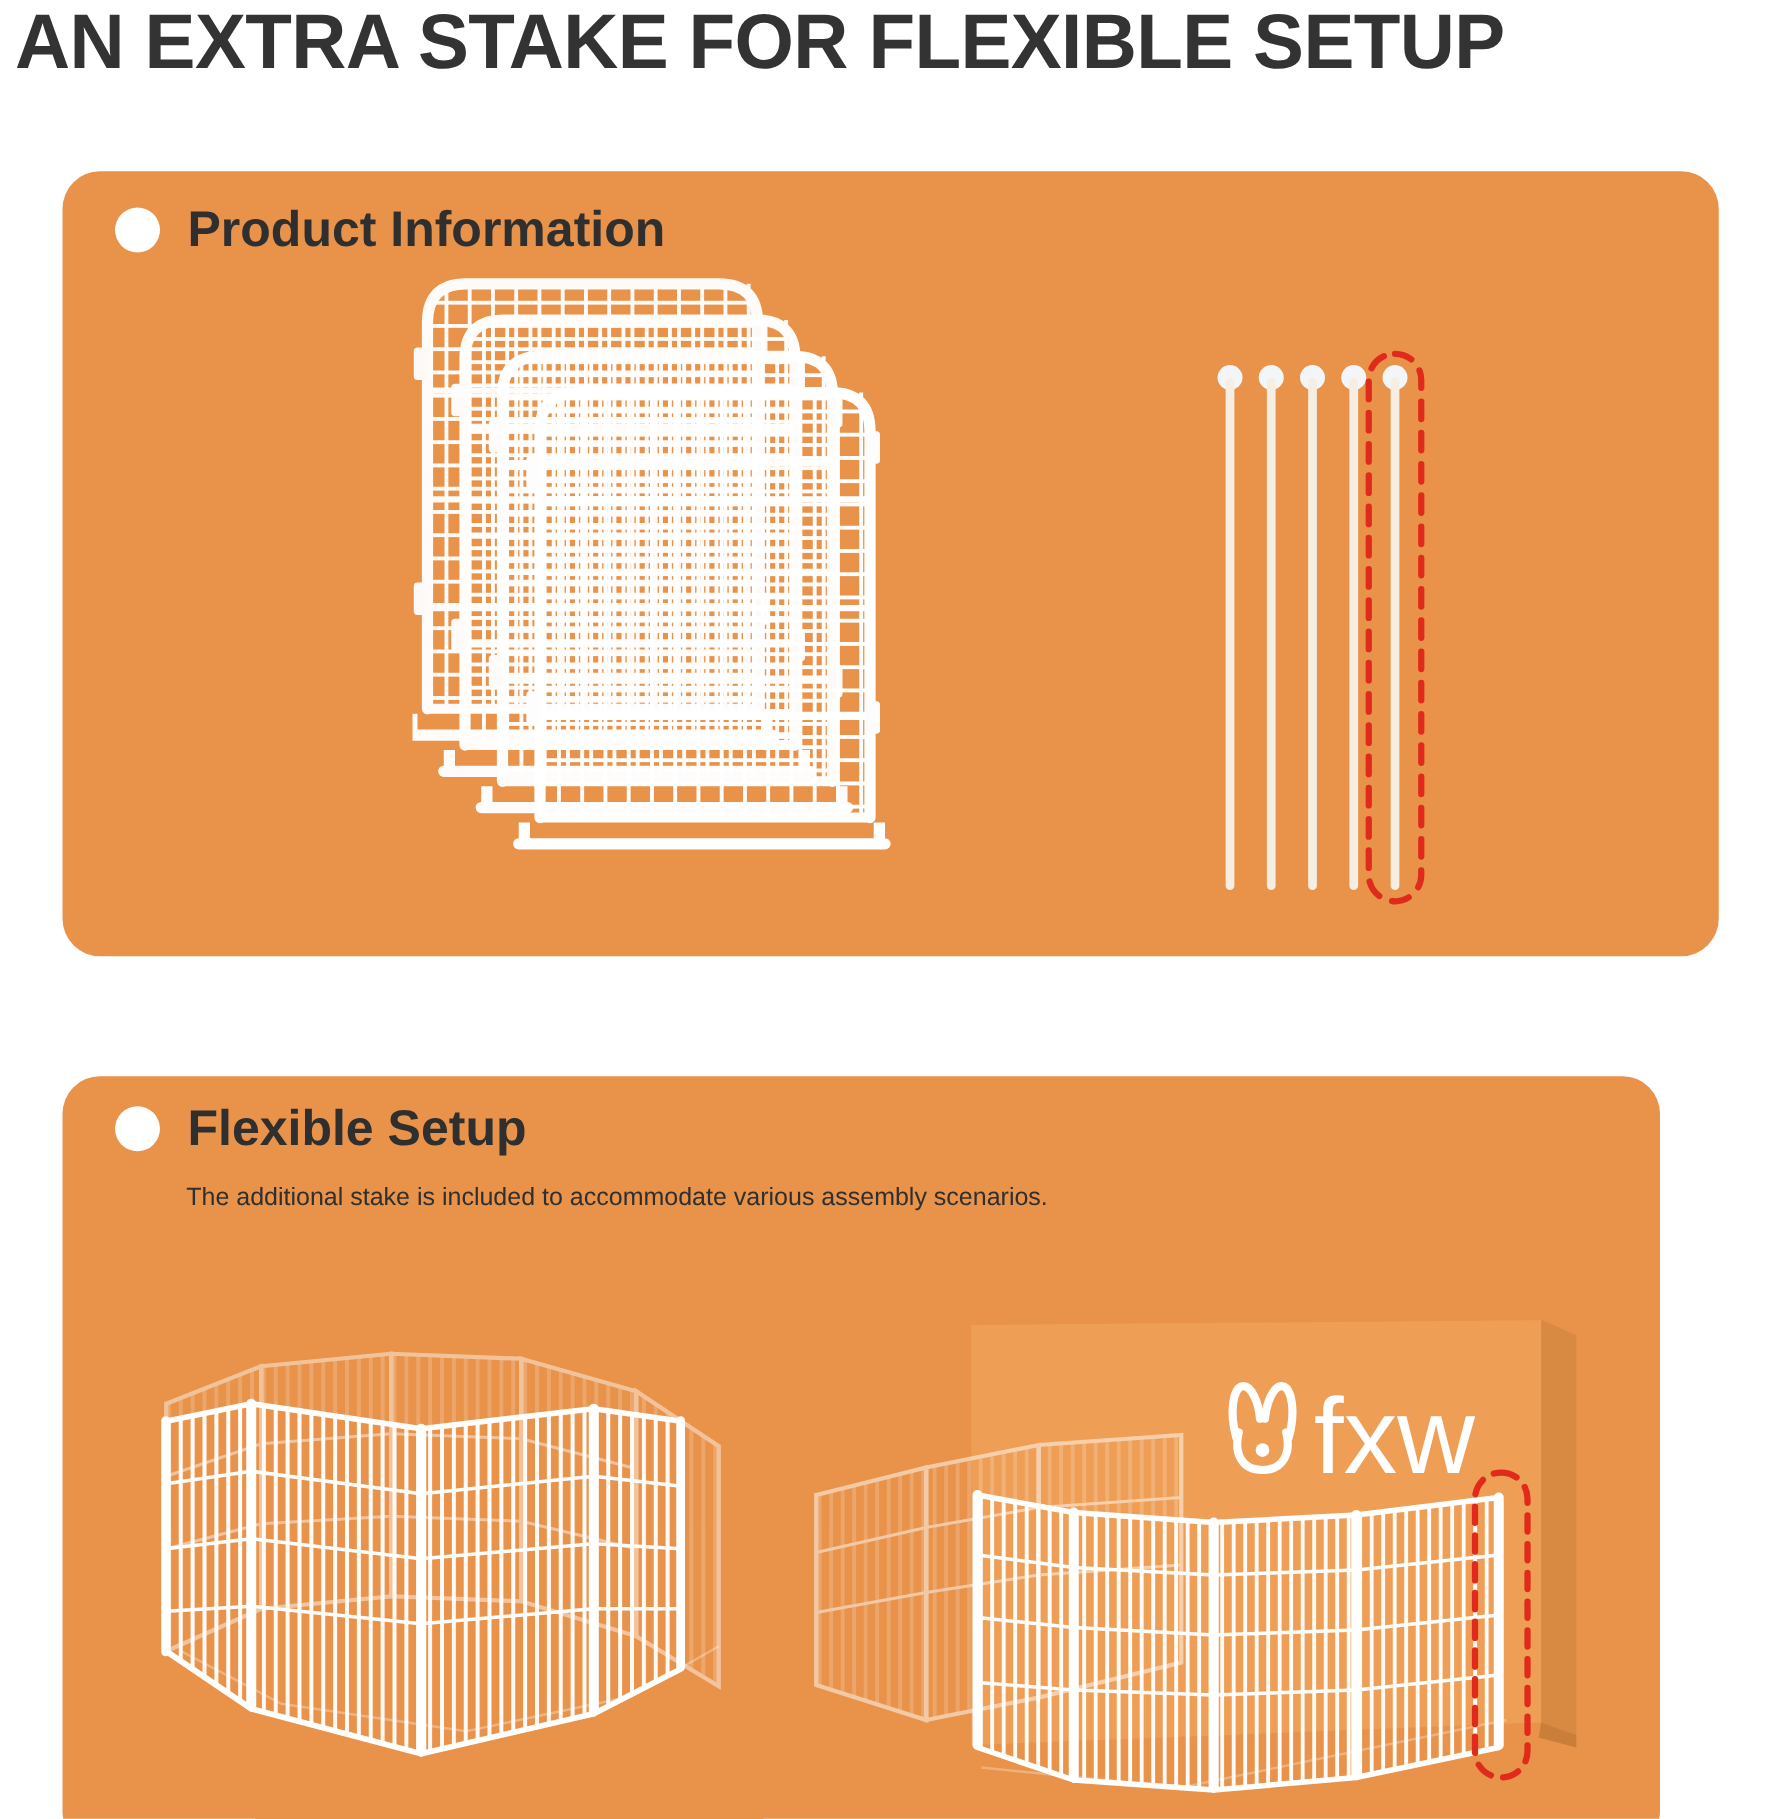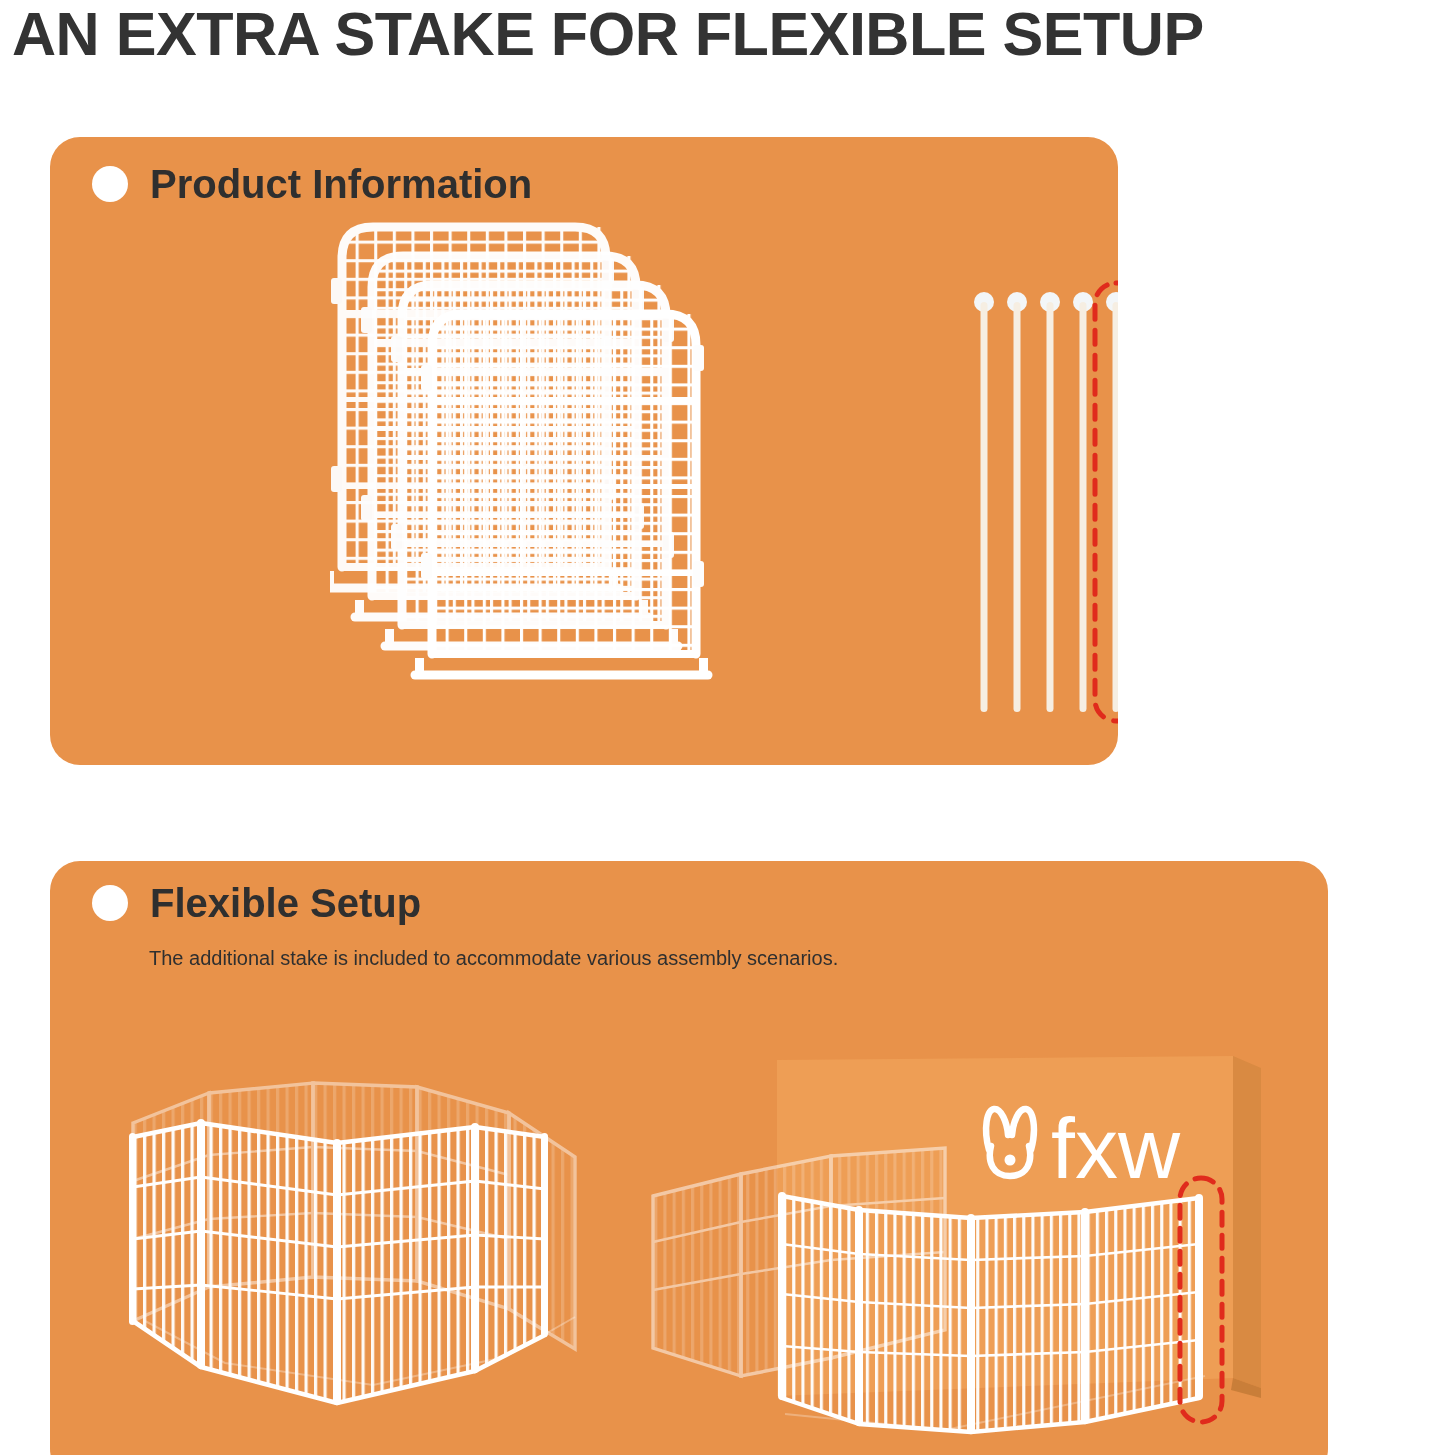--- a/index.html
+++ b/index.html
@@ -37,21 +37,21 @@
   
   .card {
     position: absolute;
     background: #E8924A;
     border-radius: 30px;
     overflow: hidden;
   }
   #card-product-information {
     left: 50px;
     top: 137px;
-    width: 1068px;
+    width: 1325px;
     height: 628px;
   }
   #card-flexible-setup {
     left: 50px;
     top: 825px;
     width: 1278px;
     height: 618px;
     margin-top: 36px;
   }
 

